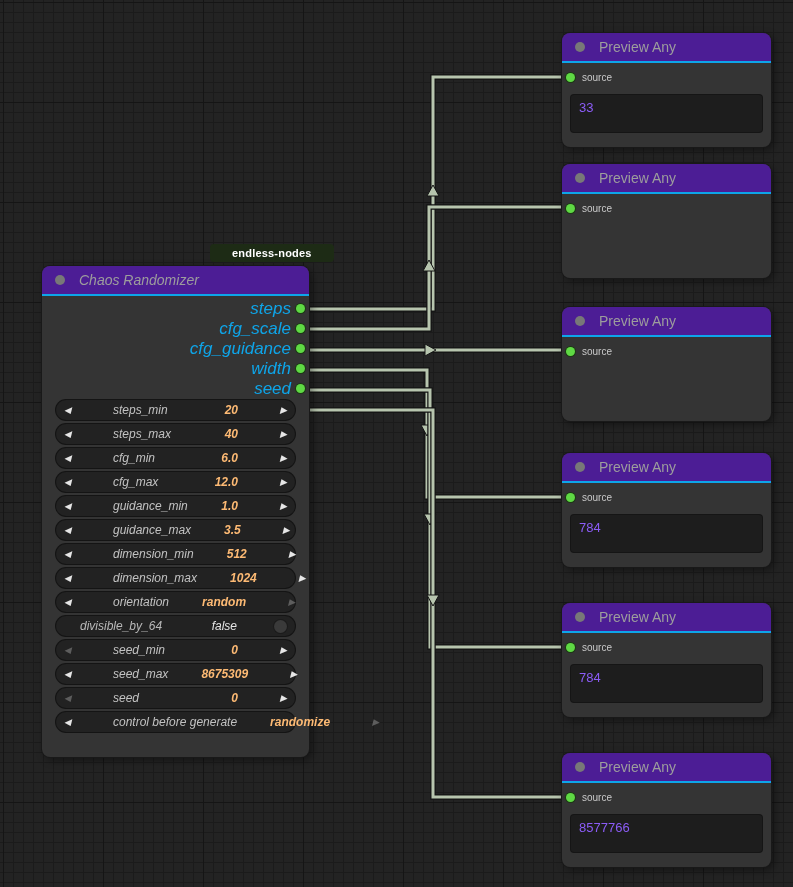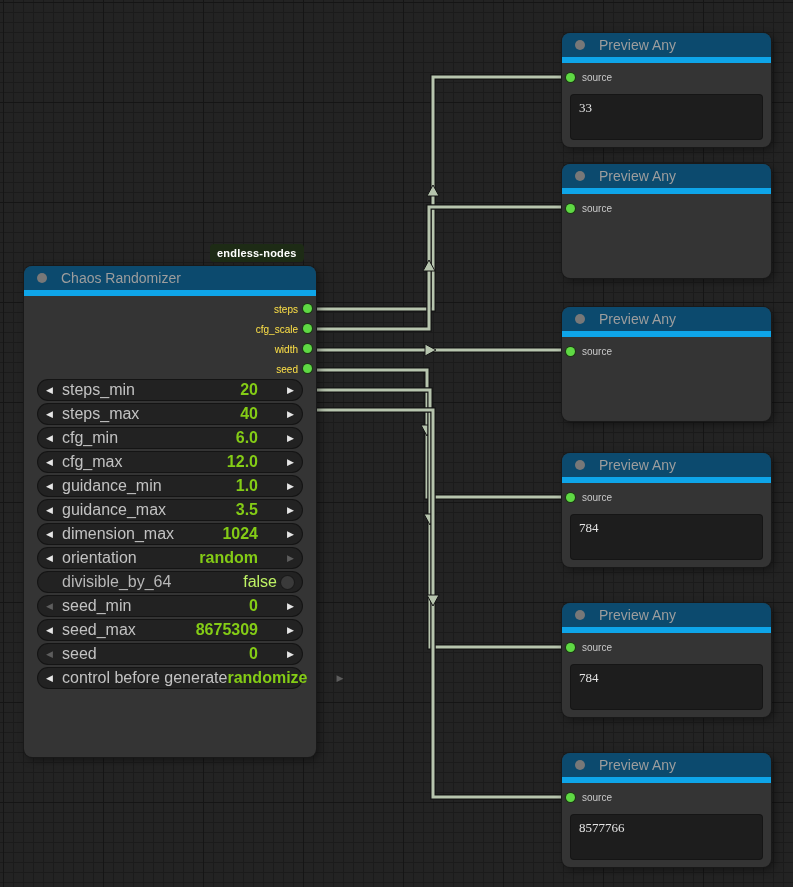--- a/index.html
+++ b/index.html
@@ -14,66 +14,67 @@
     background-size:100px 100px,100px 100px,10px 10px,10px 10px;
     background-position:3px 2px;
     font-family:"Liberation Sans", sans-serif;
   }
   svg.wires{position:absolute;left:0;top:0;z-index:1;pointer-events:none;}
   .node{
     position:absolute;z-index:2;background:#343434;border-radius:8px;
     box-shadow:0 0 0 1px #191919, 3px 3px 9px rgba(0,0,0,.45);
   }
   .node-header{
-    height:30px;background:#0c4a6e;border-radius:8px 8px 0 0;
-    display:flex;align-items:center;border-bottom:6px solid #0ea5e9;
+    height:30px;background:#4c1d95;border-radius:8px 8px 0 0;
+    display:flex;align-items:center;border-bottom:2px solid #0ea5e9;
     box-sizing:border-box;
   }
   .hdr-dot{width:10px;height:10px;border-radius:50%;background:#787878;margin-left:13px;flex:0 0 auto;}
   .node-title{color:#9d9d9d;font-size:14px;margin-left:14px;white-space:nowrap;}
   
-  .chaos{left:24px;top:266px;width:292px;height:491px;}
+  .chaos{left:42px;top:266px;width:267px;height:491px;font-style:italic;}
   .outputs{padding-top:3px;}
   .out-row{position:relative;height:20px;display:flex;align-items:center;justify-content:flex-end;}
-  .out-label{color:#fde047;font-size:10px;margin-right:18px;}
+  .out-label{color:#0ea5e9;font-size:17px;margin-right:18px;}
   .slot-dot{width:9px;height:9px;border-radius:50%;background:#5fd944;box-shadow:0 0 0 1px #1c3a14;}
   .out-row .slot-dot{position:absolute;right:4px;top:5px;}
   .widgets{margin-top:1px;}
   .widget{
     position:relative;height:20px;margin:0 14px 4px 14px;background:#222222;
     border-radius:10px;box-shadow:0 0 0 1px #141414;
-    display:flex;align-items:center;font-size:16px;box-sizing:border-box;
+    display:flex;align-items:center;font-size:12px;box-sizing:border-box;
     padding:0 8px;
+    gap:33px;
   }
   .warr{color:#e6e6e6;font-size:9px;line-height:20px;flex:0 0 14px;}
   .warr.right{text-align:right;}
   .warr.dim{color:#5d5d5d;}
   .arrow-left::before{content:"◀";}
   .arrow-right::before{content:"▶";}
   .wname{color:#c2c2c2;flex:1 1 auto;margin-left:2px;white-space:nowrap;}
-  .wval{color:#84cc16;font-weight:600;margin-right:22px;white-space:nowrap;}
+  .wval{color:#fdba74;font-weight:600;margin-right:2px;white-space:nowrap;}
   .widget.toggle .wname{margin-left:16px;color:#b8b8b8;}
-  .widget.toggle .wval{color:#bef264;font-weight:400;margin-right:4px;}
+  .widget.toggle .wval{color:#e5e5e5;font-weight:400;margin-right:4px;}
   .toggle-dot{width:13px;height:13px;border-radius:50%;background:#3a3a3a;box-shadow:0 0 0 1px #1b1b1b;flex:0 0 auto;}
   
   .preview{left:562px;width:209px;height:114px;}
   .in-row{position:relative;height:28px;display:flex;align-items:center;}
   .in-row .slot-dot{position:absolute;left:4px;top:10px;}
   .in-label{color:#c9c9c9;font-size:10px;margin-left:20px;}
   .pv-text{
-    position:absolute;left:9px;right:9px;top:62px;height:44px;
+    position:absolute;left:9px;right:9px;top:62px;height:37px;
     background:#1d1d1d;border-radius:3px;box-shadow:0 0 0 1px #151515;
-    color:#e5e5e5;font-family:Liberation Serif, serif;font-size:13px;
+    color:#8b5cf6;font-family:Liberation Sans, sans-serif;font-size:13px;
     padding:5px 8px;box-sizing:border-box;overflow:hidden;
   }
   
   .badge{
     position:absolute;left:210px;top:244px;z-index:3;background:#1d2b15;
     color:#ffffff;font-size:11px;font-weight:bold;border-radius:4px;
-    padding:3px 7px;letter-spacing:.2px;text-align:center;
+    padding:3px 22px;letter-spacing:.2px;text-align:center;
   }
 </style>
 </head>
 <body>
 
 <div class="canvas">
 
   <svg class="wires" width="793" height="887" viewBox="0 0 793 887">
 
     <g>
@@ -123,20 +124,24 @@
     <div class="outputs">
       <div class="out-row">
         <span class="out-label">steps</span>
         <span class="slot-dot"></span>
       </div>
       <div class="out-row">
         <span class="out-label">cfg_scale</span>
         <span class="slot-dot"></span>
       </div>
       <div class="out-row">
+        <span class="out-label">cfg_guidance</span>
+        <span class="slot-dot"></span>
+      </div>
+      <div class="out-row">
         <span class="out-label">width</span>
         <span class="slot-dot"></span>
       </div>
       <div class="out-row">
         <span class="out-label">seed</span>
         <span class="slot-dot"></span>
       </div>
     </div>
     <div class="widgets">
       <div class="widget">
@@ -166,20 +171,26 @@
       <div class="widget">
         <span class="warr arrow-left"></span>
         <span class="wname">guidance_min</span>
         <span class="wval">1.0</span>
         <span class="warr right arrow-right"></span>
       </div>
       <div class="widget">
         <span class="warr arrow-left"></span>
         <span class="wname">guidance_max</span>
         <span class="wval">3.5</span>
+        <span class="warr right arrow-right"></span>
+      </div>
+      <div class="widget">
+        <span class="warr arrow-left"></span>
+        <span class="wname">dimension_min</span>
+        <span class="wval">512</span>
         <span class="warr right arrow-right"></span>
       </div>
       <div class="widget">
         <span class="warr arrow-left"></span>
         <span class="wname">dimension_max</span>
         <span class="wval">1024</span>
         <span class="warr right arrow-right"></span>
       </div>
       <div class="widget">
         <span class="warr arrow-left"></span>

